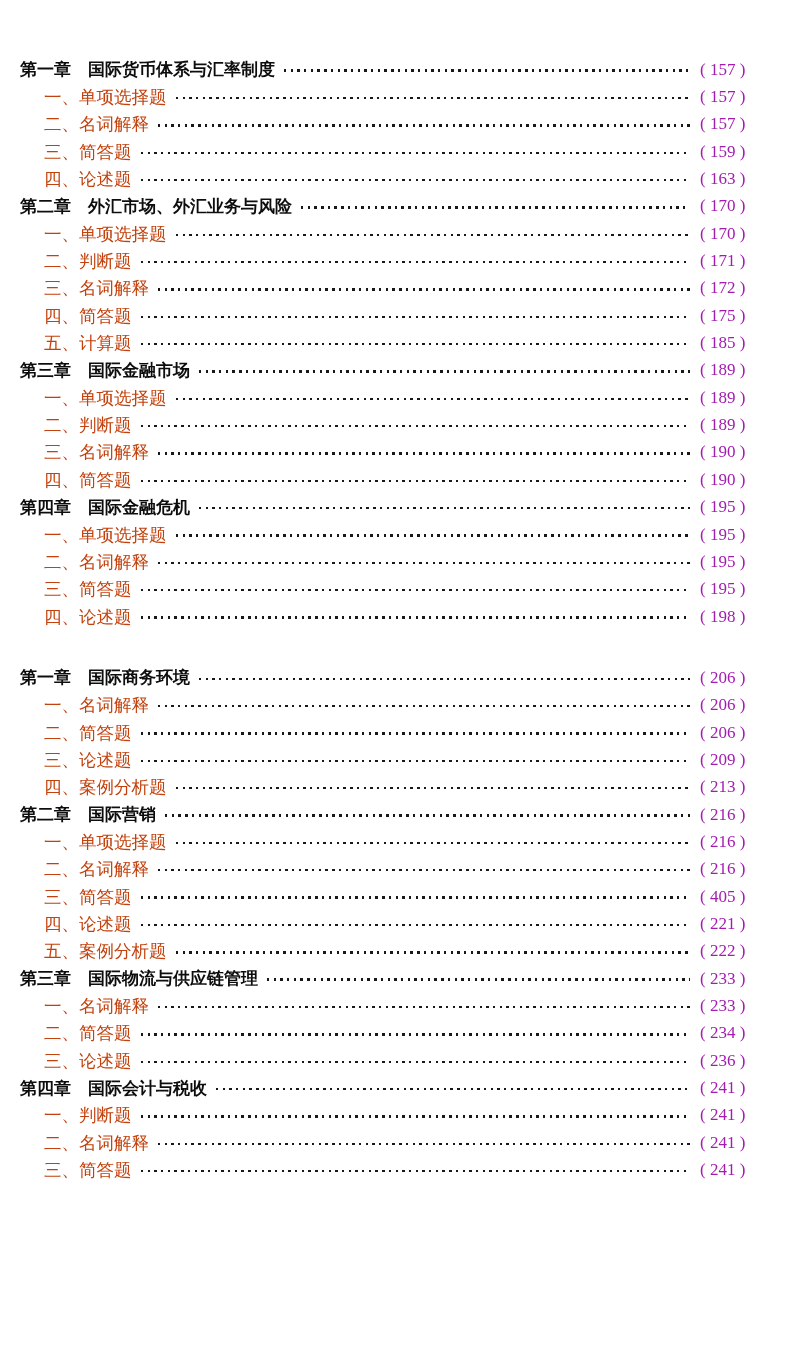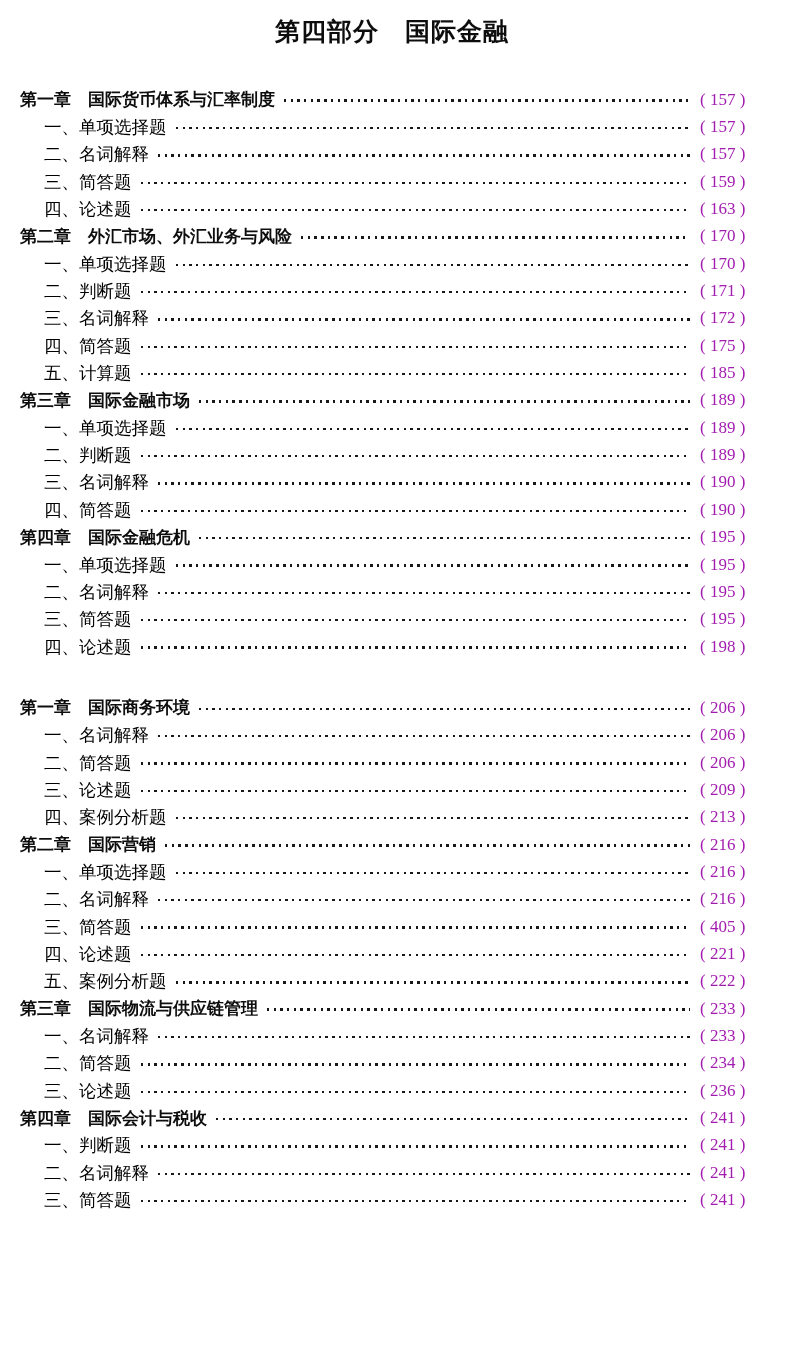--- a/index.html
+++ b/index.html
@@ -25,21 +25,21 @@
 
   .row { display:flex; align-items:center; height:27.35px; }
 
   .row .label { white-space:nowrap; }
   .row.chapter .label {
     font-family:"Liberation Sans","DejaVu Sans",sans-serif;
     font-weight:bold; font-size:17px; color:#0d0d0d;
   }
   .ch-no { margin-right:17px; }
   .row.sub .label {
-    font-size:17.5px; padding-left:24px; color:#000000;
+    font-size:17.5px; padding-left:24px; color:#c2410c;
   }
 
   .leader {
     flex:1; height:2.4px; align-self:center; margin:0 10px 0 9px;
     transform:translateY(1px);
     background-image:repeating-linear-gradient(to right,
       #181818 0, #181818 2.4px, transparent 2.4px, transparent 6.7px);
   }
 
   .page-num {
@@ -48,21 +48,20 @@
   }
   .page-num::before { content:"( "; }
   .page-num::after  { content:" )"; }
 </style>
 </head>
 <body>
 
 <div class="page">
 
   <section class="section-1">
-    <h1 class="part-title"><span>第四部分</span><span class="title-gap"></span><span>国际金融</span></h1>
     <div class="toc">
         <div class="row chapter">
           <span class="label"><span class="ch-no">第一章</span><span>国际货币体系与汇率制度</span></span>
           <span class="leader"></span>
           <span class="page-num">157</span>
         </div>
         <div class="row sub">
           <span class="label">一、单项选择题</span>
           <span class="leader"></span>
           <span class="page-num">157</span>

